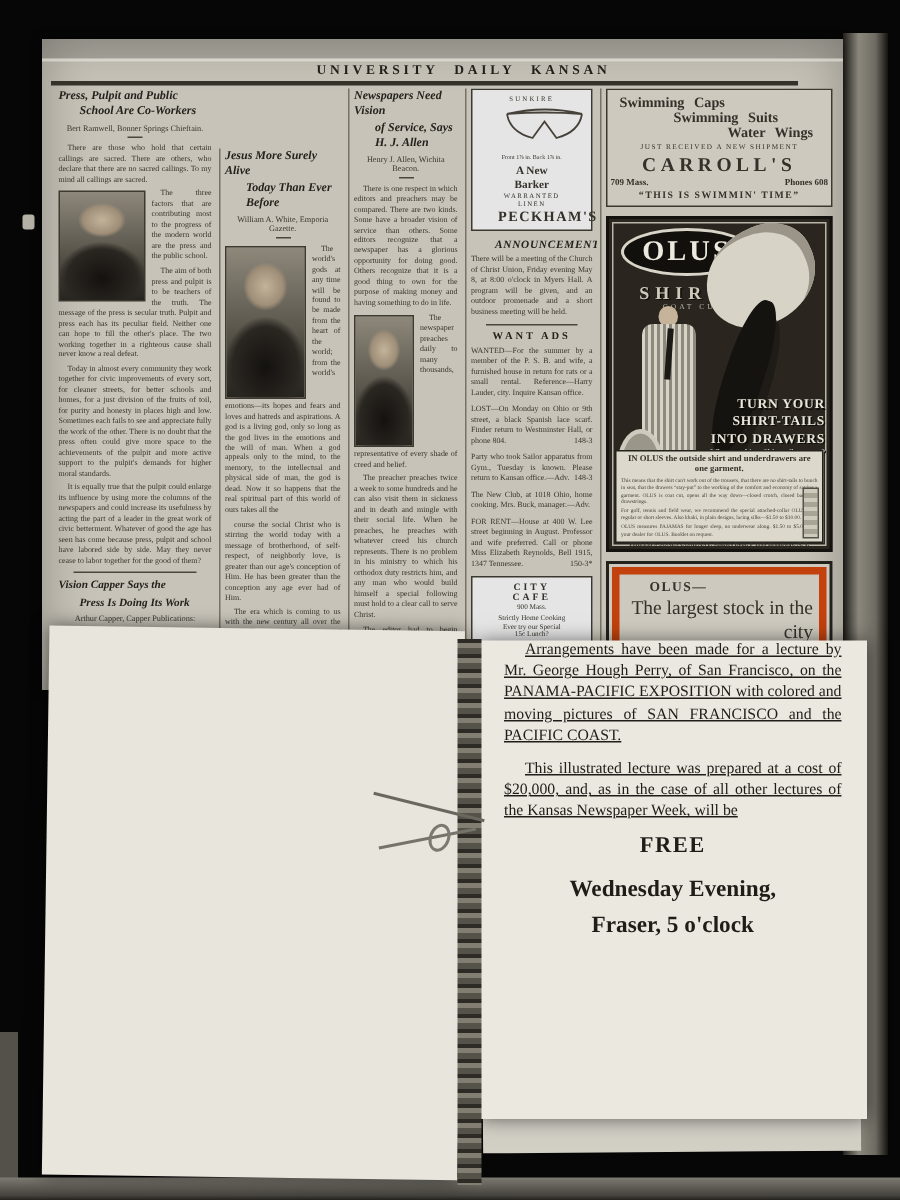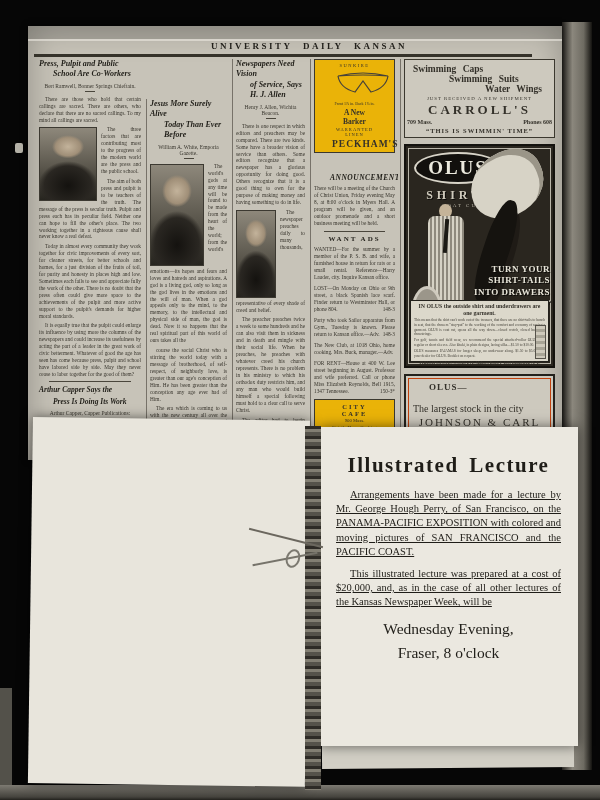--- a/index.html
+++ b/index.html
@@ -39,21 +39,21 @@
   .portrait{float:left;border:1px solid #3c3931;margin:1px 4px 2px 0;
     background:
       radial-gradient(ellipse 46% 26% at 50% 26%, #c3b39b 0%, #a08f78 48%, rgba(0,0,0,0) 62%),
       radial-gradient(ellipse 62% 40% at 50% 80%, #14120f 0%, #2a2722 68%, rgba(0,0,0,0) 85%),
       linear-gradient(180deg,#8e887b 0%,#5a564c 55%,#26241e 100%);}
   #ph1{width:58px;height:74px;} #ph2{width:54px;height:102px;} #ph3{width:40px;height:88px;}
   .sep{border-top:1px solid #4a463c;margin:3px 10px 3px;}
   .subhead{font-style:italic;font-weight:bold;font-size:7.5px;line-height:1.3;color:#24221c;margin-top:2px;}
 
   
-  .adbox{border:1px solid #3b382f;background:#eab308;margin:0 0 20px;padding:3px 17px;text-align:center;}
+  .adbox{border:1px solid #3b382f;background:#e5e5e5;margin:0 0 4px;padding:3px 17px;text-align:center;}
   .collar-brand{font-size:4.5px;letter-spacing:1.5px;}
   .collar-sizes{font-size:4px;margin-top:1px;}
   .barker{font-weight:bold;font-size:7.5px;margin-top:2px;}
   .warranted{font-size:4.5px;letter-spacing:1px;margin-top:1px;}
   .peckhams{font-weight:bold;font-size:9.5px;letter-spacing:1px;margin-top:2px;}
   .annhead{font-style:italic;font-weight:bold;font-size:7.5px;text-align:right;letter-spacing:.5px;margin:2px 16px 3px;color:#24221c;}
   .wahead{font-weight:bold;font-size:7px;text-align:center;letter-spacing:2px;margin:3px 0 3px;color:#24221c;}
   .wantitem{font-size:5.3px;line-height:1.32;text-align:justify;margin:0 0 4px;color:#38352d;}
   .wantitem .ref{float:right;}
   .alrich-name{font-weight:bold;font-size:9px;letter-spacing:.5px;}
@@ -96,43 +96,43 @@
   .olus-tag{font-style:italic;font-weight:bold;font-size:5.5px;letter-spacing:0;display:block;margin-top:1px;}
   .olus-info{position:absolute;left:4px;right:4px;bottom:4px;height:62px;background:#dcd8cb;
     border:1px solid #23211c;padding:2px 3px;text-align:left;}
   .olus-lead{font-weight:bold;font-size:5.8px;line-height:1.2;text-align:center;}
   .olus-small{font-size:3.6px;line-height:1.35;text-align:justify;margin-top:1px;color:#45423a;}
   .olus-maker{font-weight:bold;font-size:4px;margin-top:1px;text-align:center;}
   .johns-fig{position:absolute;right:2px;bottom:2px;width:11px;height:34px;border:1px solid #55524a;
     background:repeating-linear-gradient(180deg,#cfcabc 0 3px,#a8a496 3px 6px);}
 
   .johnson{border:2px solid #23211c;background:#cdc9be;padding:2px;margin-bottom:6px;}
-  .johnson-in{border:1px solid #c2410c;padding:3px 4px;}
+  .johnson-in{border:5px solid #c2410c;padding:3px 4px;}
   .jo-brand{font-weight:bold;font-size:9px;letter-spacing:1px;text-align:left;padding-left:16px;}
-  .jo-line{font-size:10px;text-align:left;margin-top:11px;}
+  .jo-line{font-size:13px;text-align:right;margin-top:1px;}
   .jo-name{font-weight:normal;font-size:11px;letter-spacing:2px;text-align:center;margin-top:2px;}
   .partialbox{border:3px solid #23211c;background:#c3bfb4;height:42px;}
 
   
   .leftpage{position:absolute;left:33px;top:417px;width:277px;height:366px;background:#e8e5dc;z-index:3;
     transform:rotate(.8deg);transform-origin:top left;box-shadow:0 0 12px rgba(0,0,0,.55);}
   .binding{position:absolute;left:305px;top:426px;width:16px;height:364px;z-index:4;
     background:repeating-linear-gradient(180deg,#2e2b26 0 3px,#827e72 3px 6px,#55524a 6px 10px);}
   .thread1{position:absolute;left:248px;top:537px;width:76px;height:2px;background:#6b675e;
     transform:rotate(14deg);z-index:5;}
   .thread2{position:absolute;left:252px;top:558px;width:66px;height:2px;background:#76736a;
     transform:rotate(-11deg);z-index:5;}
   .loop{position:absolute;left:286px;top:549px;width:14px;height:19px;border:2px solid #7c7970;
     border-radius:50%;transform:rotate(20deg);z-index:5;}
   .card{position:absolute;left:319px;top:427px;width:259px;height:319px;background:#ebe8e0;z-index:3;
     box-shadow:0 0 12px rgba(0,0,0,.55);color:#1f1d18;}
   .card-title{font-weight:bold;font-size:21px;letter-spacing:1.5px;word-spacing:4px;text-align:center;margin:26px 0 10px;}
   .card-para{font-size:10.5px;line-height:1.35;text-align:justify;margin:0 17px 8px;text-indent:14px;text-decoration:underline;}
   .card-free{font-weight:bold;font-size:15px;text-align:center;letter-spacing:1px;margin:4px 0 8px;}
-  .card-when{font-weight:normal;font-size:15.5px;text-align:center;line-height:1.55;margin-bottom:9px;}
+  .card-when{font-weight:bold;font-size:15.5px;text-align:center;line-height:1.55;margin-bottom:9px;}
   .undersheet{position:absolute;left:322px;top:744px;width:252px;height:24px;background:#d2cfc5;
     z-index:2;transform:rotate(-.4deg);}
 </style>
 </head>
 <body>
 
 <div id="stage">
   <div class="right-edge"></div>
   <div class="left-strip"></div>
   <div class="edge-speck"></div>
@@ -151,21 +151,21 @@
         <div class="byline">Bert Ramwell, Bonner Springs Chieftain.</div>
         <div class="body">
           <p>There are those who hold that certain callings are sacred. There are others, who declare that there are no sacred callings. To my mind all callings are sacred.</p>
           <div class="portrait" id="ph1"></div>
           <p>The three factors that are contributing most to the progress of the modern world are the press and the public school.</p>
           <p>The aim of both press and pulpit is to be teachers of the truth. The message of the press is secular truth. Pulpit and press each has its peculiar field. Neither one can hope to fill the other's place. The two working together in a righteous cause shall never know a real defeat.</p>
           <p>Today in almost every community they work together for civic improvements of every sort, for cleaner streets, for better schools and homes, for a just division of the fruits of toil, for purity and honesty in places high and low. Sometimes each fails to see and appreciate fully the work of the other. There is no doubt that the press often could give more space to the achievements of the pulpit and more active support to the pulpit's demands for higher moral standards.</p>
           <p>It is equally true that the pulpit could enlarge its influence by using more the columns of the newspapers and could increase its usefulness by acting the part of a leader in the great work of civic betterment. Whatever of good the age has seen has come because press, pulpit and school have labored side by side. May they never cease to labor together for the good of them?</p>
         </div>
         <div class="sep"></div>
-        <div class="subhead">Arthur Capper Says the</div>
+        <div class="subhead">Vision Capper Says the</div>
         <div class="subhead hl2">Press Is Doing Its Work</div>
         <div class="byline">Arthur Capper, Capper Publications:</div>
         <div class="body">
             <p>I do not want to appear before you as an apologist for the newspaper. The decent newspaper needs no apologist and the indecent newspaper deserves none.</p>
           </div>
       </div>
 
       <div class="ncol bl" id="c2">
         <div class="headline">Jesus More Surely Alive</div>
         <div class="headline hl2">Today Than Ever Before</div>
@@ -298,24 +298,24 @@
     </div>
   </div>
 
   <div class="leftpage"></div>
   <div class="binding"></div>
   <div class="thread1"></div>
   <div class="thread2"></div>
   <div class="loop"></div>
 
   <div class="card">
-    <div class="card-title">Illustrated Lecture</div>
     <div class="card-para">Arrangements have been made for a lecture by Mr. George Hough Perry, of San Francisco, on the PANAMA-PACIFIC EXPOSITION with colored and moving pictures of SAN FRANCISCO and the PACIFIC COAST.</div>
     <div class="card-para">This illustrated lecture was prepared at a cost of $20,000, and, as in the case of all other lectures of the Kansas Newspaper Week, will be</div>
+    <div class="card-free">FREE</div>
     <div class="card-when">
       <span>Wednesday Evening,</span><br>
-      <span>Fraser, 8 o'clock</span>
+      <span>Fraser, 5 o'clock</span>
     </div>
   </div>
 
   <div class="undersheet"></div>
   <div class="bottom-band"></div>
 </div>
 
 </body></html>

